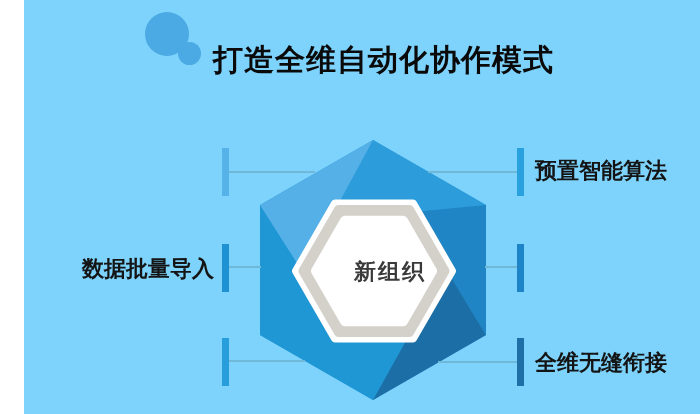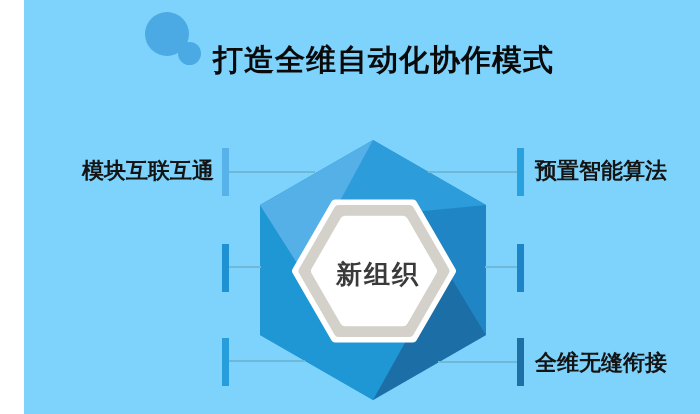--- a/index.html
+++ b/index.html
@@ -7,21 +7,21 @@
   .stage{position:relative;width:700px;height:414px;background:#7dd3fc;overflow:hidden;margin-left:24px;}
 
   
   .logo-blob{position:absolute;left:121px;top:12px;width:60px;height:55px;}
   .logo-blob .c1{position:absolute;left:0;top:0;width:44px;height:44px;border-radius:50%;}
   .logo-blob .c2{position:absolute;left:33px;top:30px;width:23px;height:23px;border-radius:50%;}
   .page-title{position:absolute;left:189px;top:20px;font-size:30px;font-weight:bold;color:#0a0a0a;letter-spacing:1px;white-space:nowrap;}
 
   
   .hex-svg{position:absolute;left:0;top:0;width:700px;height:414px;}
-  .center-label{position:absolute;left:296px;top:257px;width:116px;text-align:center;font-size:26px;font-weight:bold;color:#3a3a3a;letter-spacing:2px;}
+  .center-label{position:absolute;left:308px;top:257px;width:116px;text-align:center;font-size:22px;font-weight:bold;color:#3a3a3a;letter-spacing:2px;}
 
   
   .feat-label{position:absolute;font-size:22px;font-weight:bold;color:#141414;line-height:26px;white-space:nowrap;}
   .feat-label.left{left:0;width:190px;text-align:right;}
   .feat-label.right{left:511px;width:185px;text-align:left;}
   .bar{position:absolute;width:7px;height:48px;}
   .line{position:absolute;height:2px;}
 
   .l1-label{top:158px}.l2-label{top:256px}.l3-label{top:350px}
   .r1-label{top:158px}.r2-label{top:256px}.r3-label{top:350px}
@@ -51,24 +51,24 @@
     <polygon points="349,140 462,205 390,212 278,271" style="fill: rgb(45, 156, 219);"></polygon>
     <polygon points="462,205 462,335 422,269 390,212" style="fill: rgb(31, 133, 197);"></polygon>
     <polygon points="422,269 462,335 349,400" style="fill: rgb(28, 111, 166);"></polygon>
     <polygon points="349,140 236,205 278,271" style="fill: rgb(84, 176, 230);"></polygon>
     <polygon stroke-width="8" stroke-linejoin="round" points="428,271 389,338.5 311,338.5 272,271 311,203.5 389,203.5" stroke="#FFFFFF" style="fill: rgb(255, 255, 255);"></polygon>
     <polygon stroke-width="9" stroke-linejoin="round" points="421,271 385.5,332.5 314.5,332.5 279,271 314.5,209.5 385.5,209.5" stroke="#D4D1CB" style="fill: rgb(212, 209, 203);"></polygon>
     <polygon stroke-width="10" stroke-linejoin="round" points="408,271 379,321.2 321,321.2 292,271 321,220.8 379,220.8" stroke="#FFFFFF" style="fill: rgb(255, 255, 255);"></polygon>
   </svg>
   <div class="center-label">新组织</div>
 
-  <div class="feat-label left l1-label">模块互联互通</div>
   <div class="bar l-bar b1" style="background: rgb(86, 178, 232);"></div>
   <div class="line l1-line" style="background: rgb(111, 184, 216);"></div>
 
+  <div class="feat-label left l2-label">数据批量导入</div>
   <div class="bar l-bar b2" style="background: rgb(30, 145, 210);"></div>
   <div class="line l2-line" style="background: rgb(111, 184, 216);"></div>
 
   <div class="bar l-bar b3" style="background: rgb(39, 158, 219);"></div>
   <div class="line l3-line" style="background: rgb(111, 184, 216);"></div>
 
   <div class="feat-label right r1-label">预置智能算法</div>
   <div class="bar r-bar b1" style="background: rgb(41, 161, 223);"></div>
   <div class="line r1-line" style="background: rgb(111, 184, 216);"></div>
 

